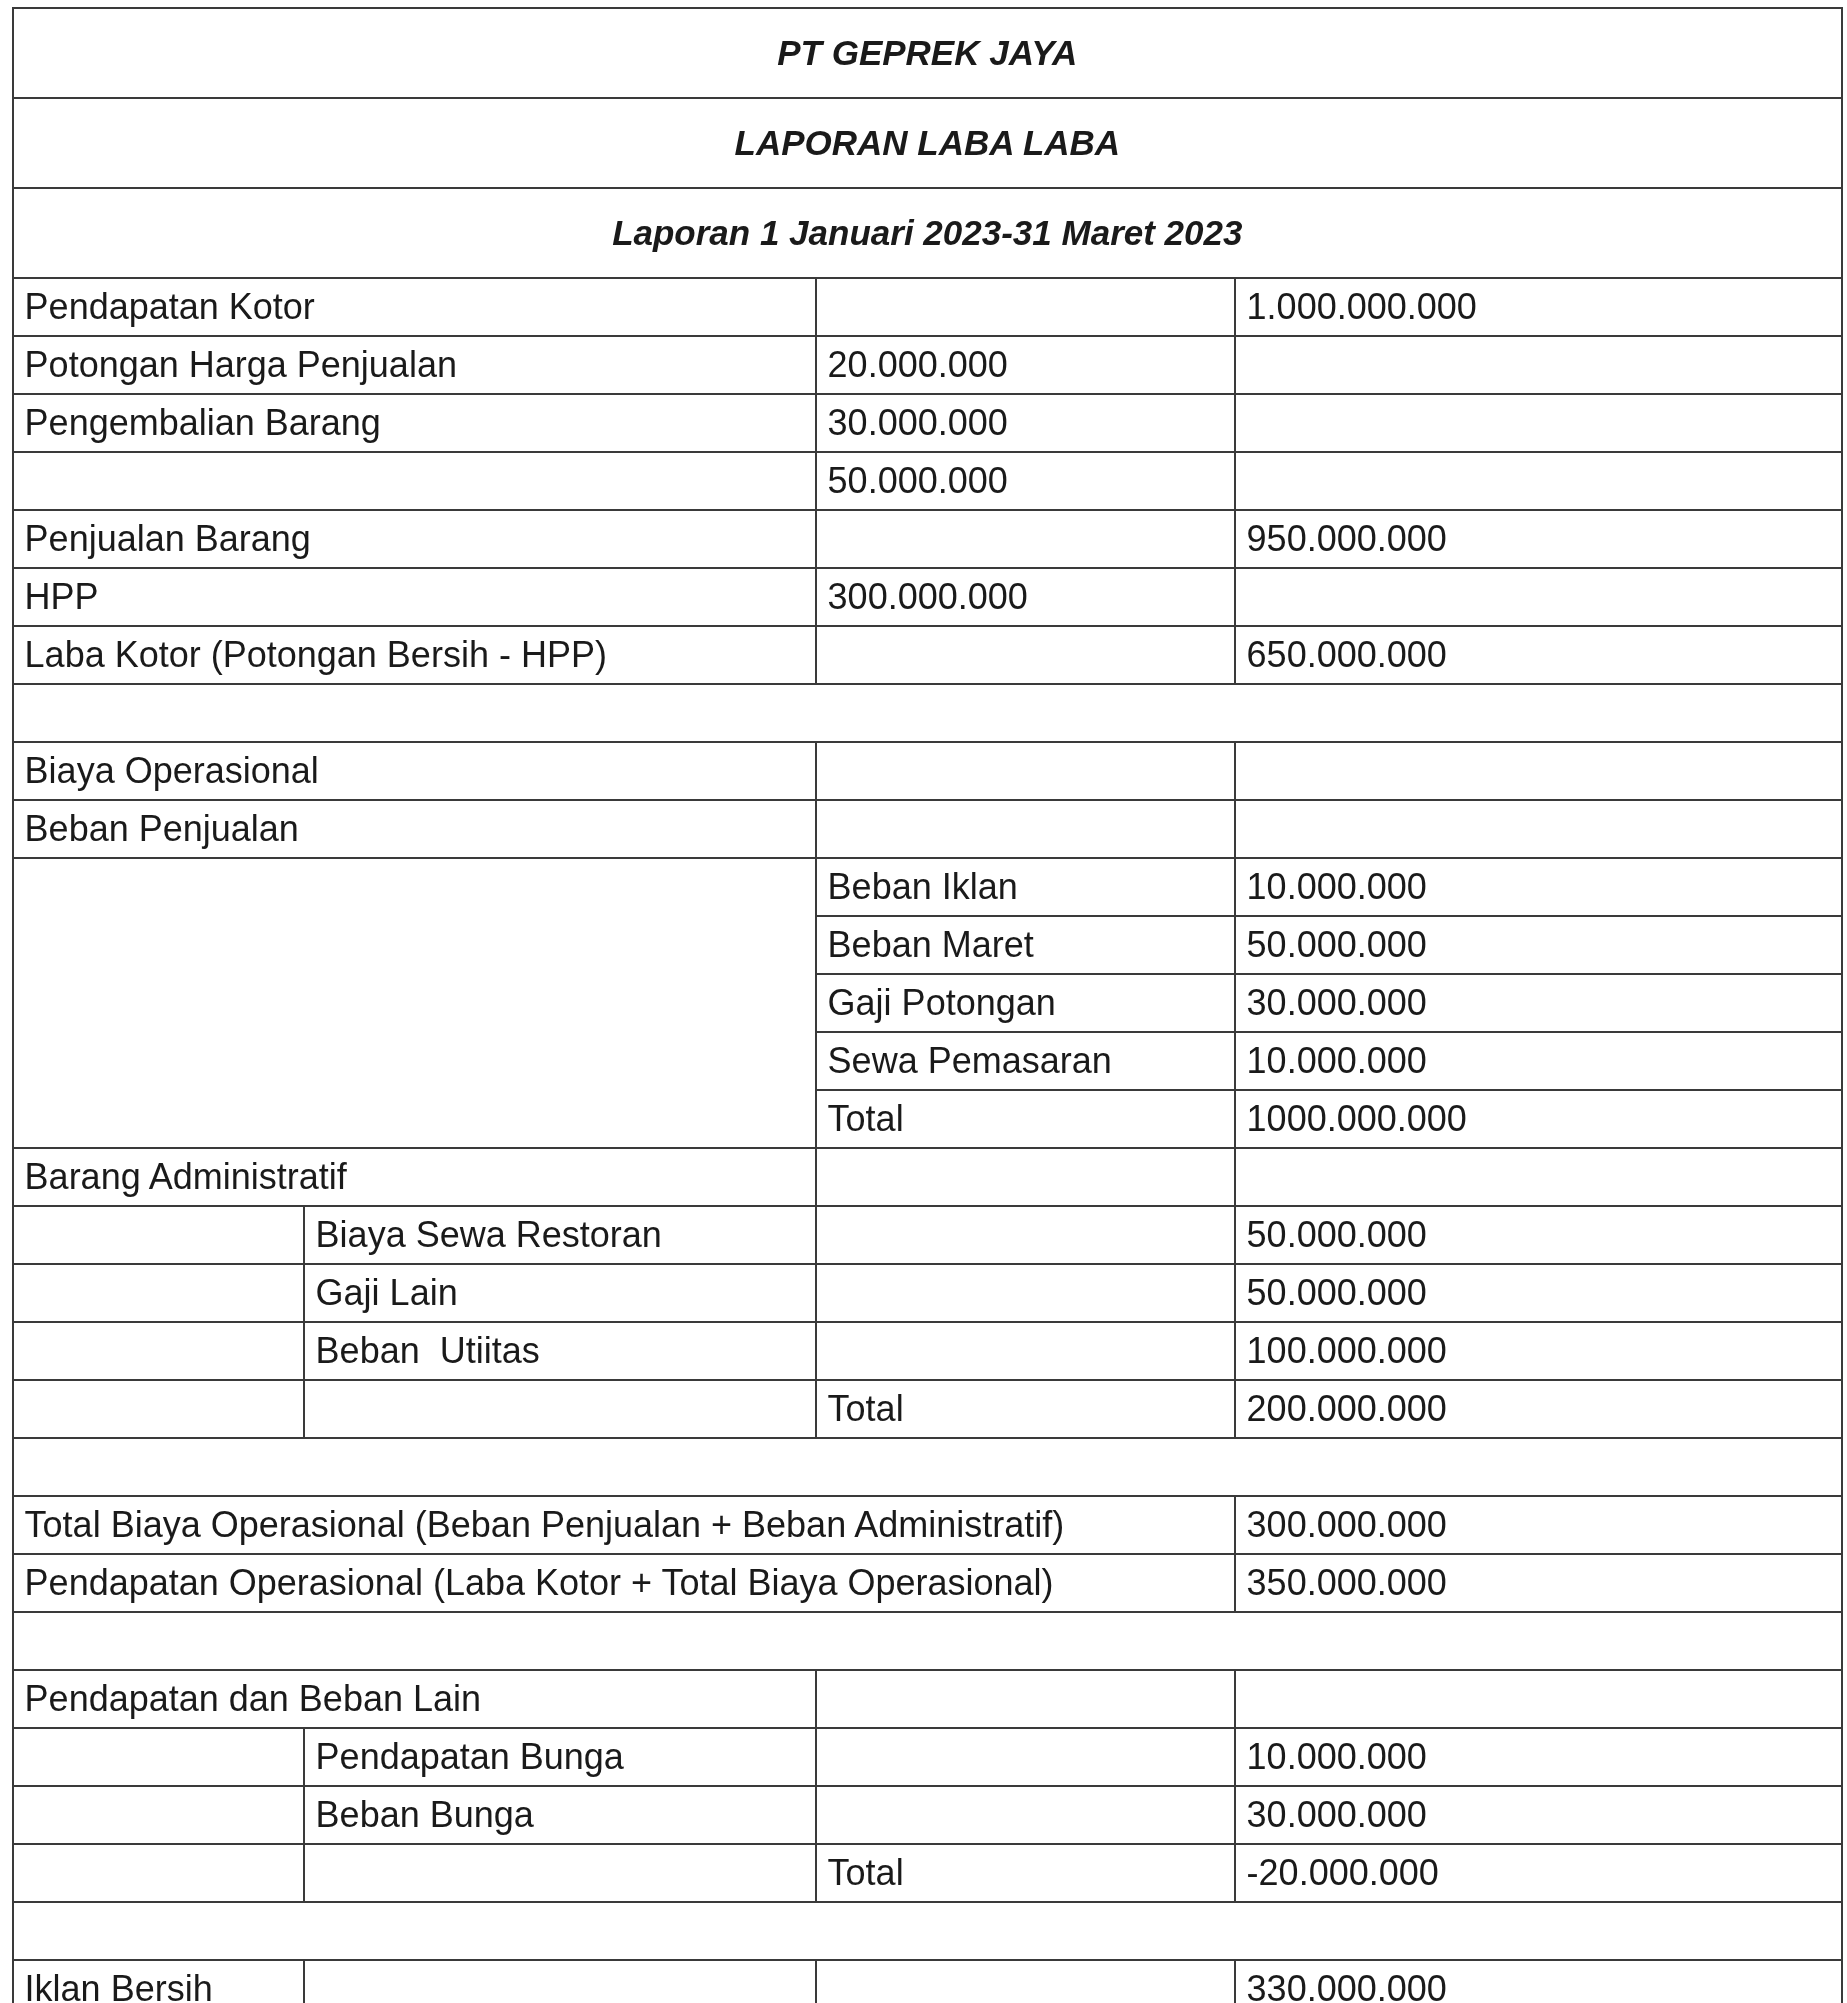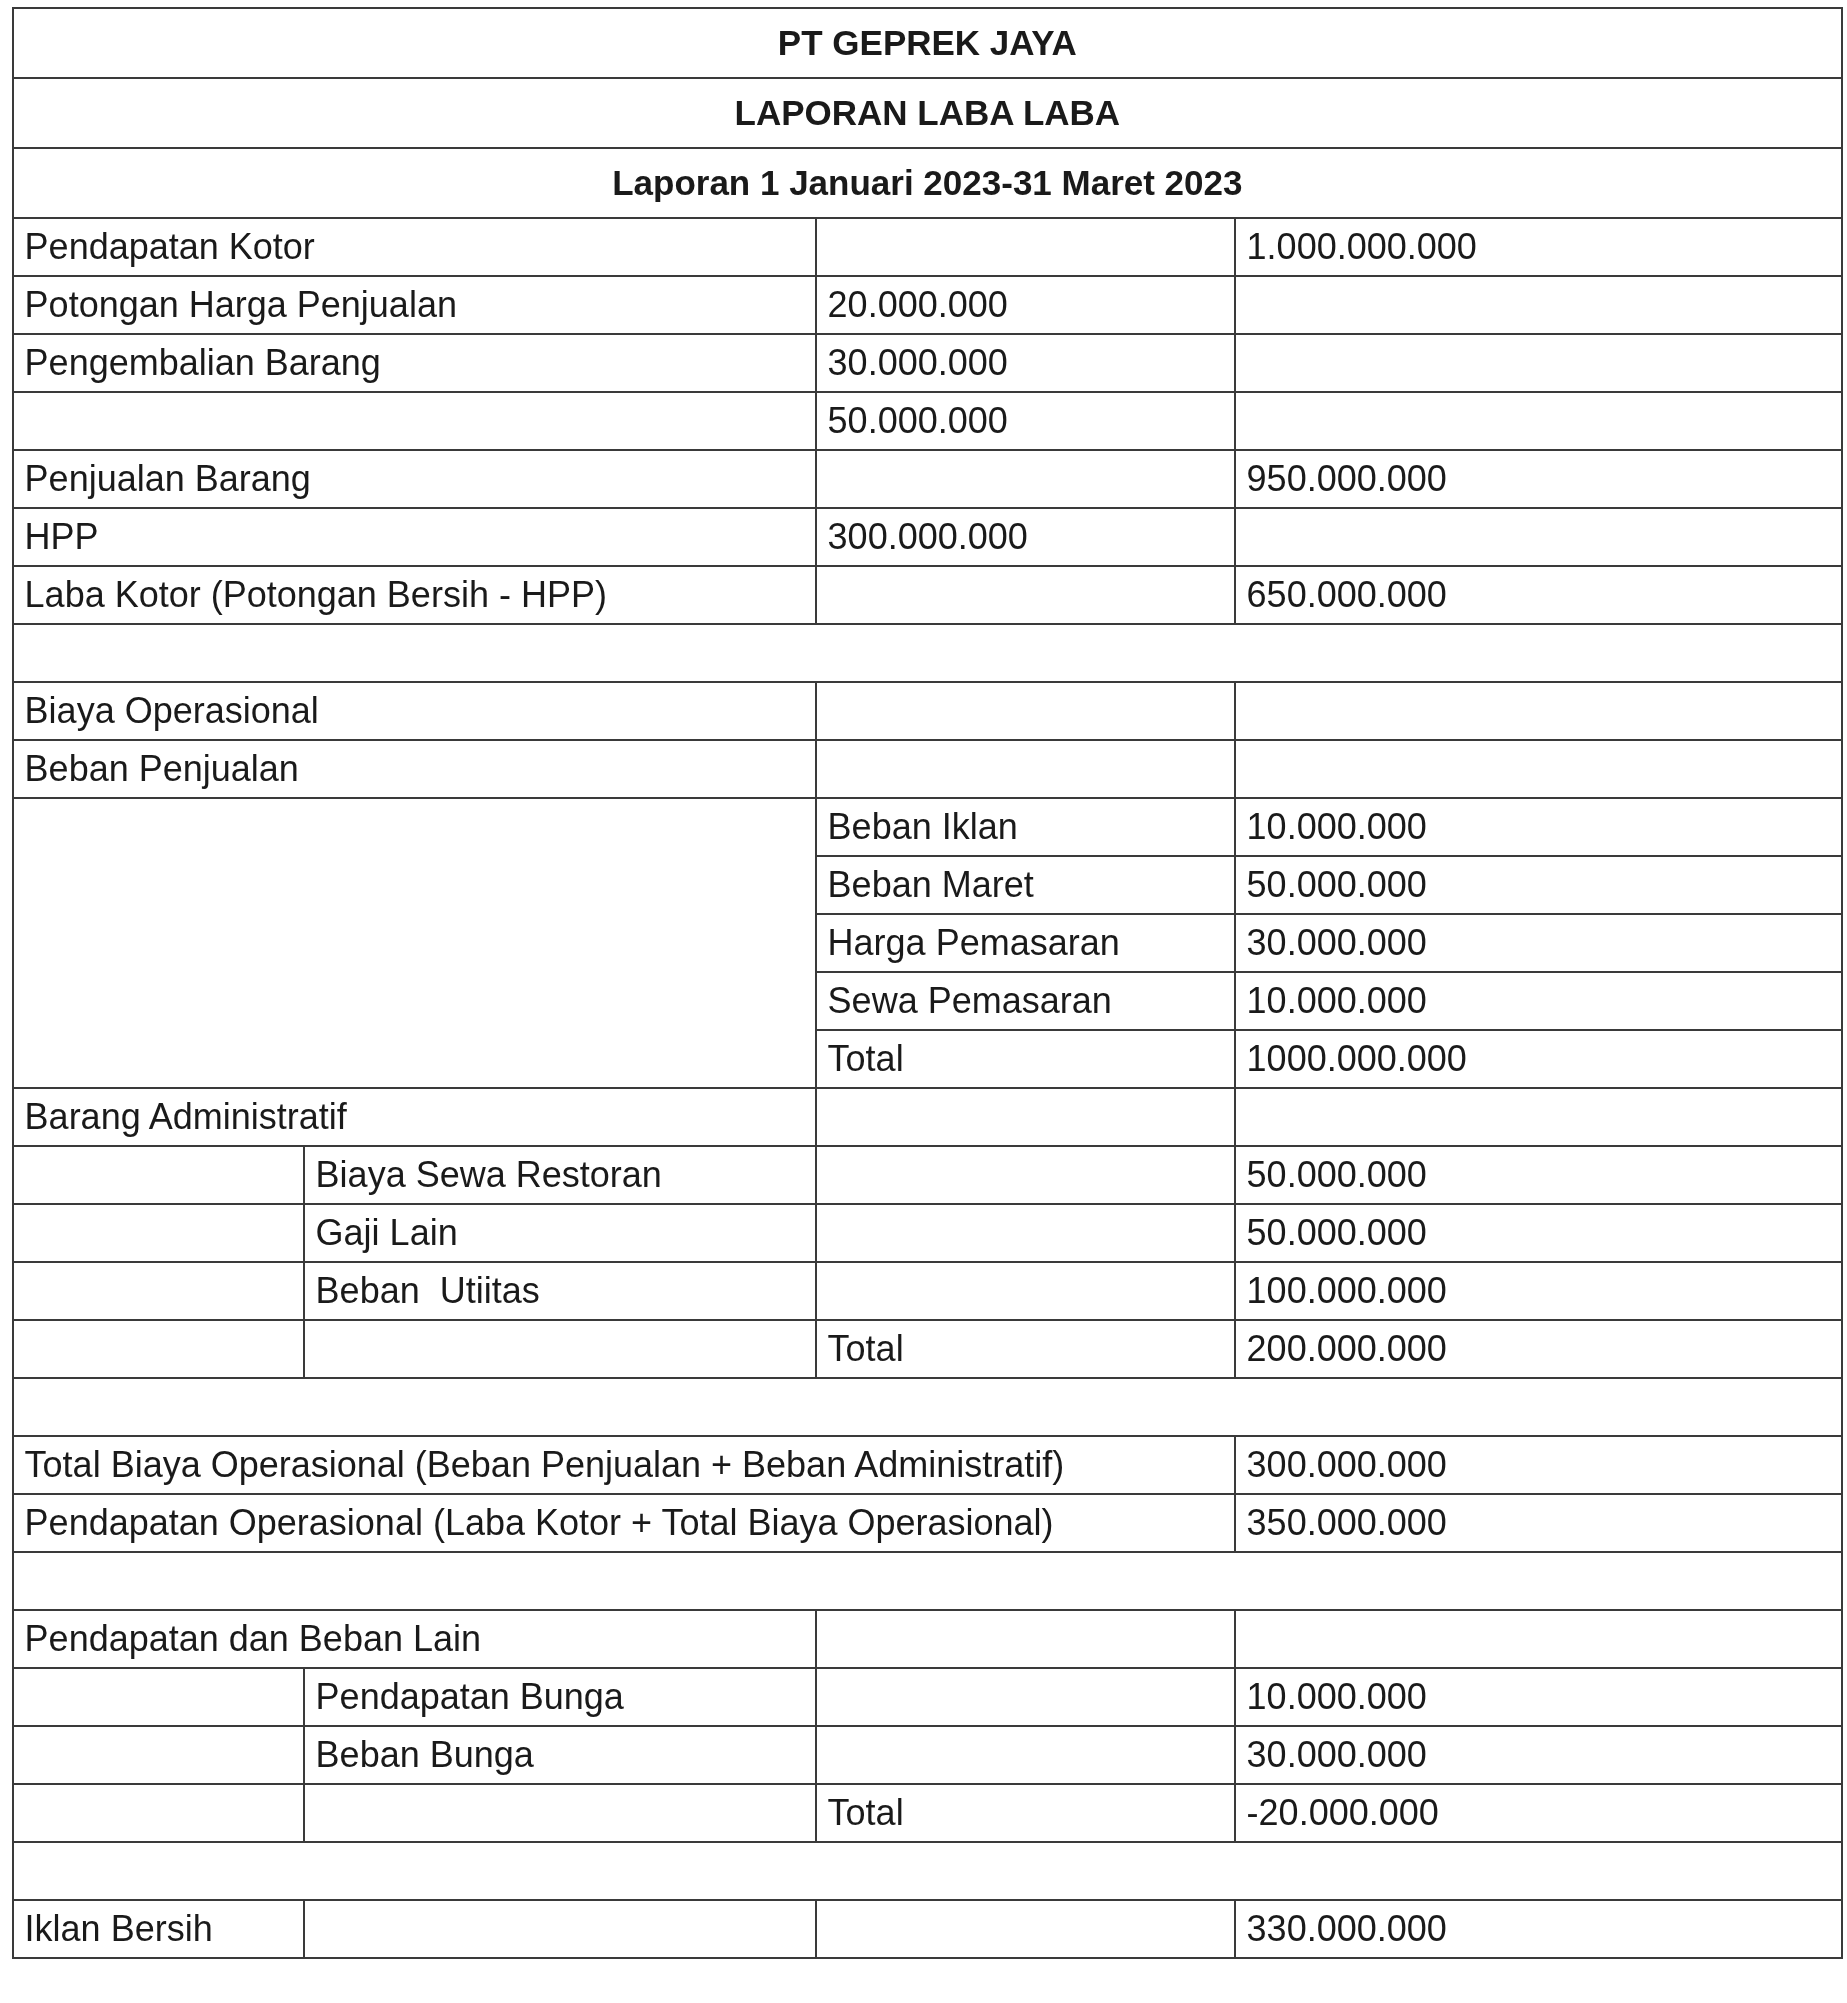--- a/index.html
+++ b/index.html
@@ -18,22 +18,23 @@
     padding: 0 0 0 10.8px;
     font-size: 36px;
     line-height: 56px;
     white-space: pre;
     overflow: hidden;
     vertical-align: middle;
   }
   .sheet td.title {
     text-align: center;
     font-weight: bold;
-    padding: 6px;
+    padding: 16px;
     font-size: 35px;
+    font-style: italic;
   }
   .sheet td.blank { }
   col.a { width: 291px; }
   col.b { width: 512px; }
   col.c { width: 419px; }
   col.d { width: 607px; }
 </style>
 </head>
 <body>
 
@@ -107,21 +108,21 @@
     <tr>
       <td colspan="2" rowspan="5"></td>
       <td>Beban Iklan</td>
       <td>10.000.000</td>
     </tr>
     <tr>
       <td>Beban Maret</td>
       <td>50.000.000</td>
     </tr>
     <tr>
-      <td>Harga Pemasaran</td>
+      <td>Gaji Potongan</td>
       <td>30.000.000</td>
     </tr>
     <tr>
       <td>Sewa Pemasaran</td>
       <td>10.000.000</td>
     </tr>
     <tr>
       <td>Total</td>
       <td>1000.000.000</td>
     </tr>

